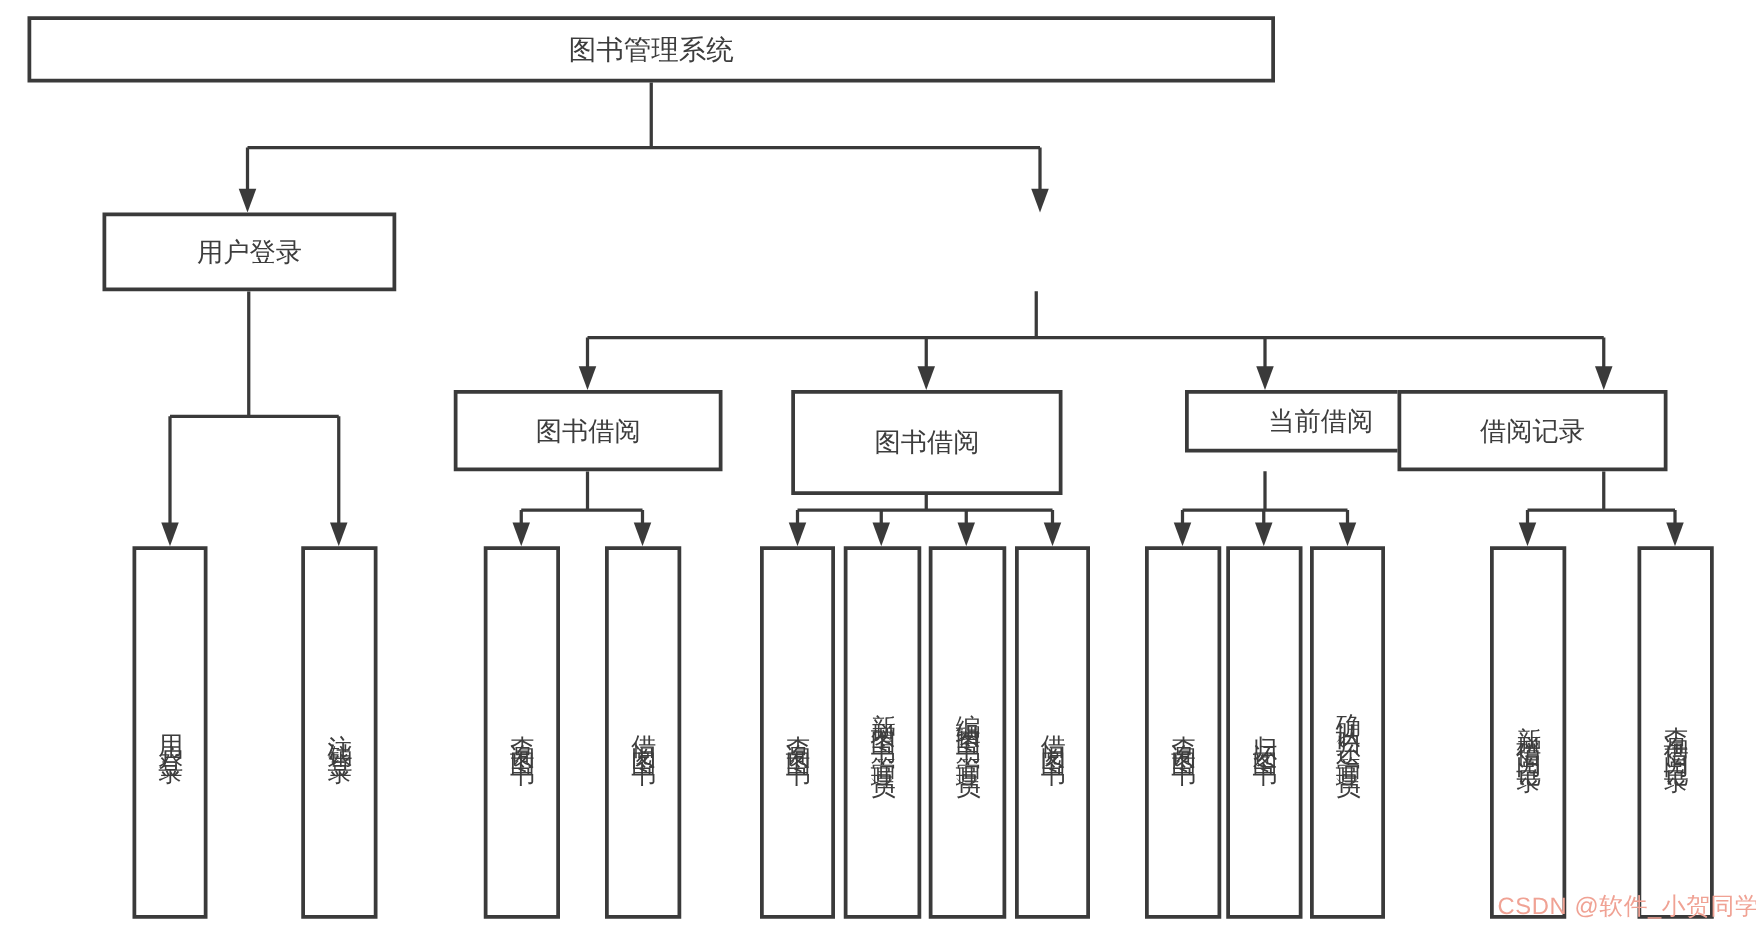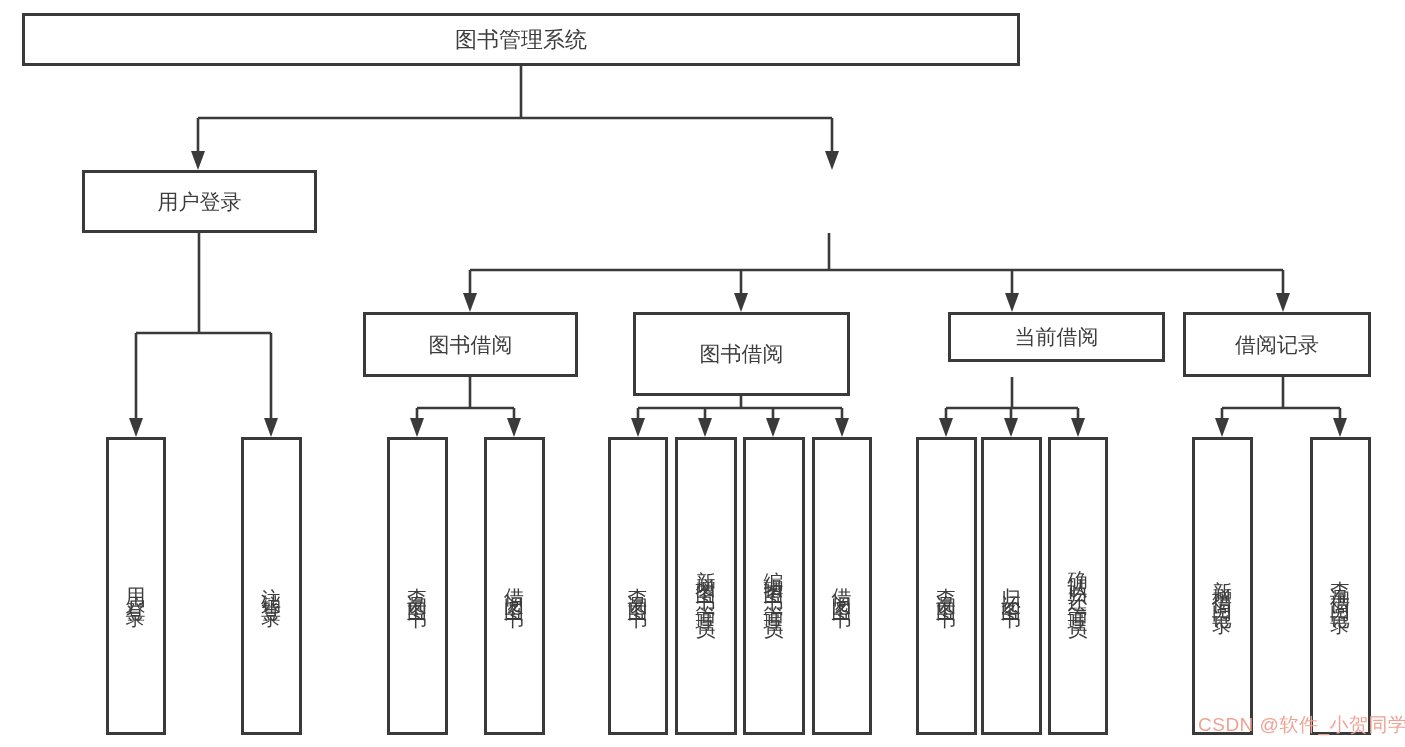--- a/index.html
+++ b/index.html
@@ -86,21 +86,21 @@
 
   <div class="box h-box" style="left:363px;top:312px;width:215px;height:65px">
     <span>图书借阅</span>
   </div>
   <div class="box h-box" style="left:633px;top:312px;width:217px;height:84px">
     <span>图书借阅</span>
   </div>
   <div class="box h-box" style="left:948px;top:312px;width:217px;height:50px">
     <span>当前借阅</span>
   </div>
-  <div class="box h-box" style="left:1183px;top:312px;width:188px;height:65px">
+  <div class="box h-box" style="left:1118px;top:312px;width:216px;height:65px">
     <span>借阅记录</span>
   </div>
 
   <div class="box v-box" style="left:106px;top:437px;width:60px;height:298px">
     <span>用户登录</span>
   </div>
   <div class="box v-box" style="left:241px;top:437px;width:61px;height:298px">
     <span>注销登录</span>
   </div>
 

